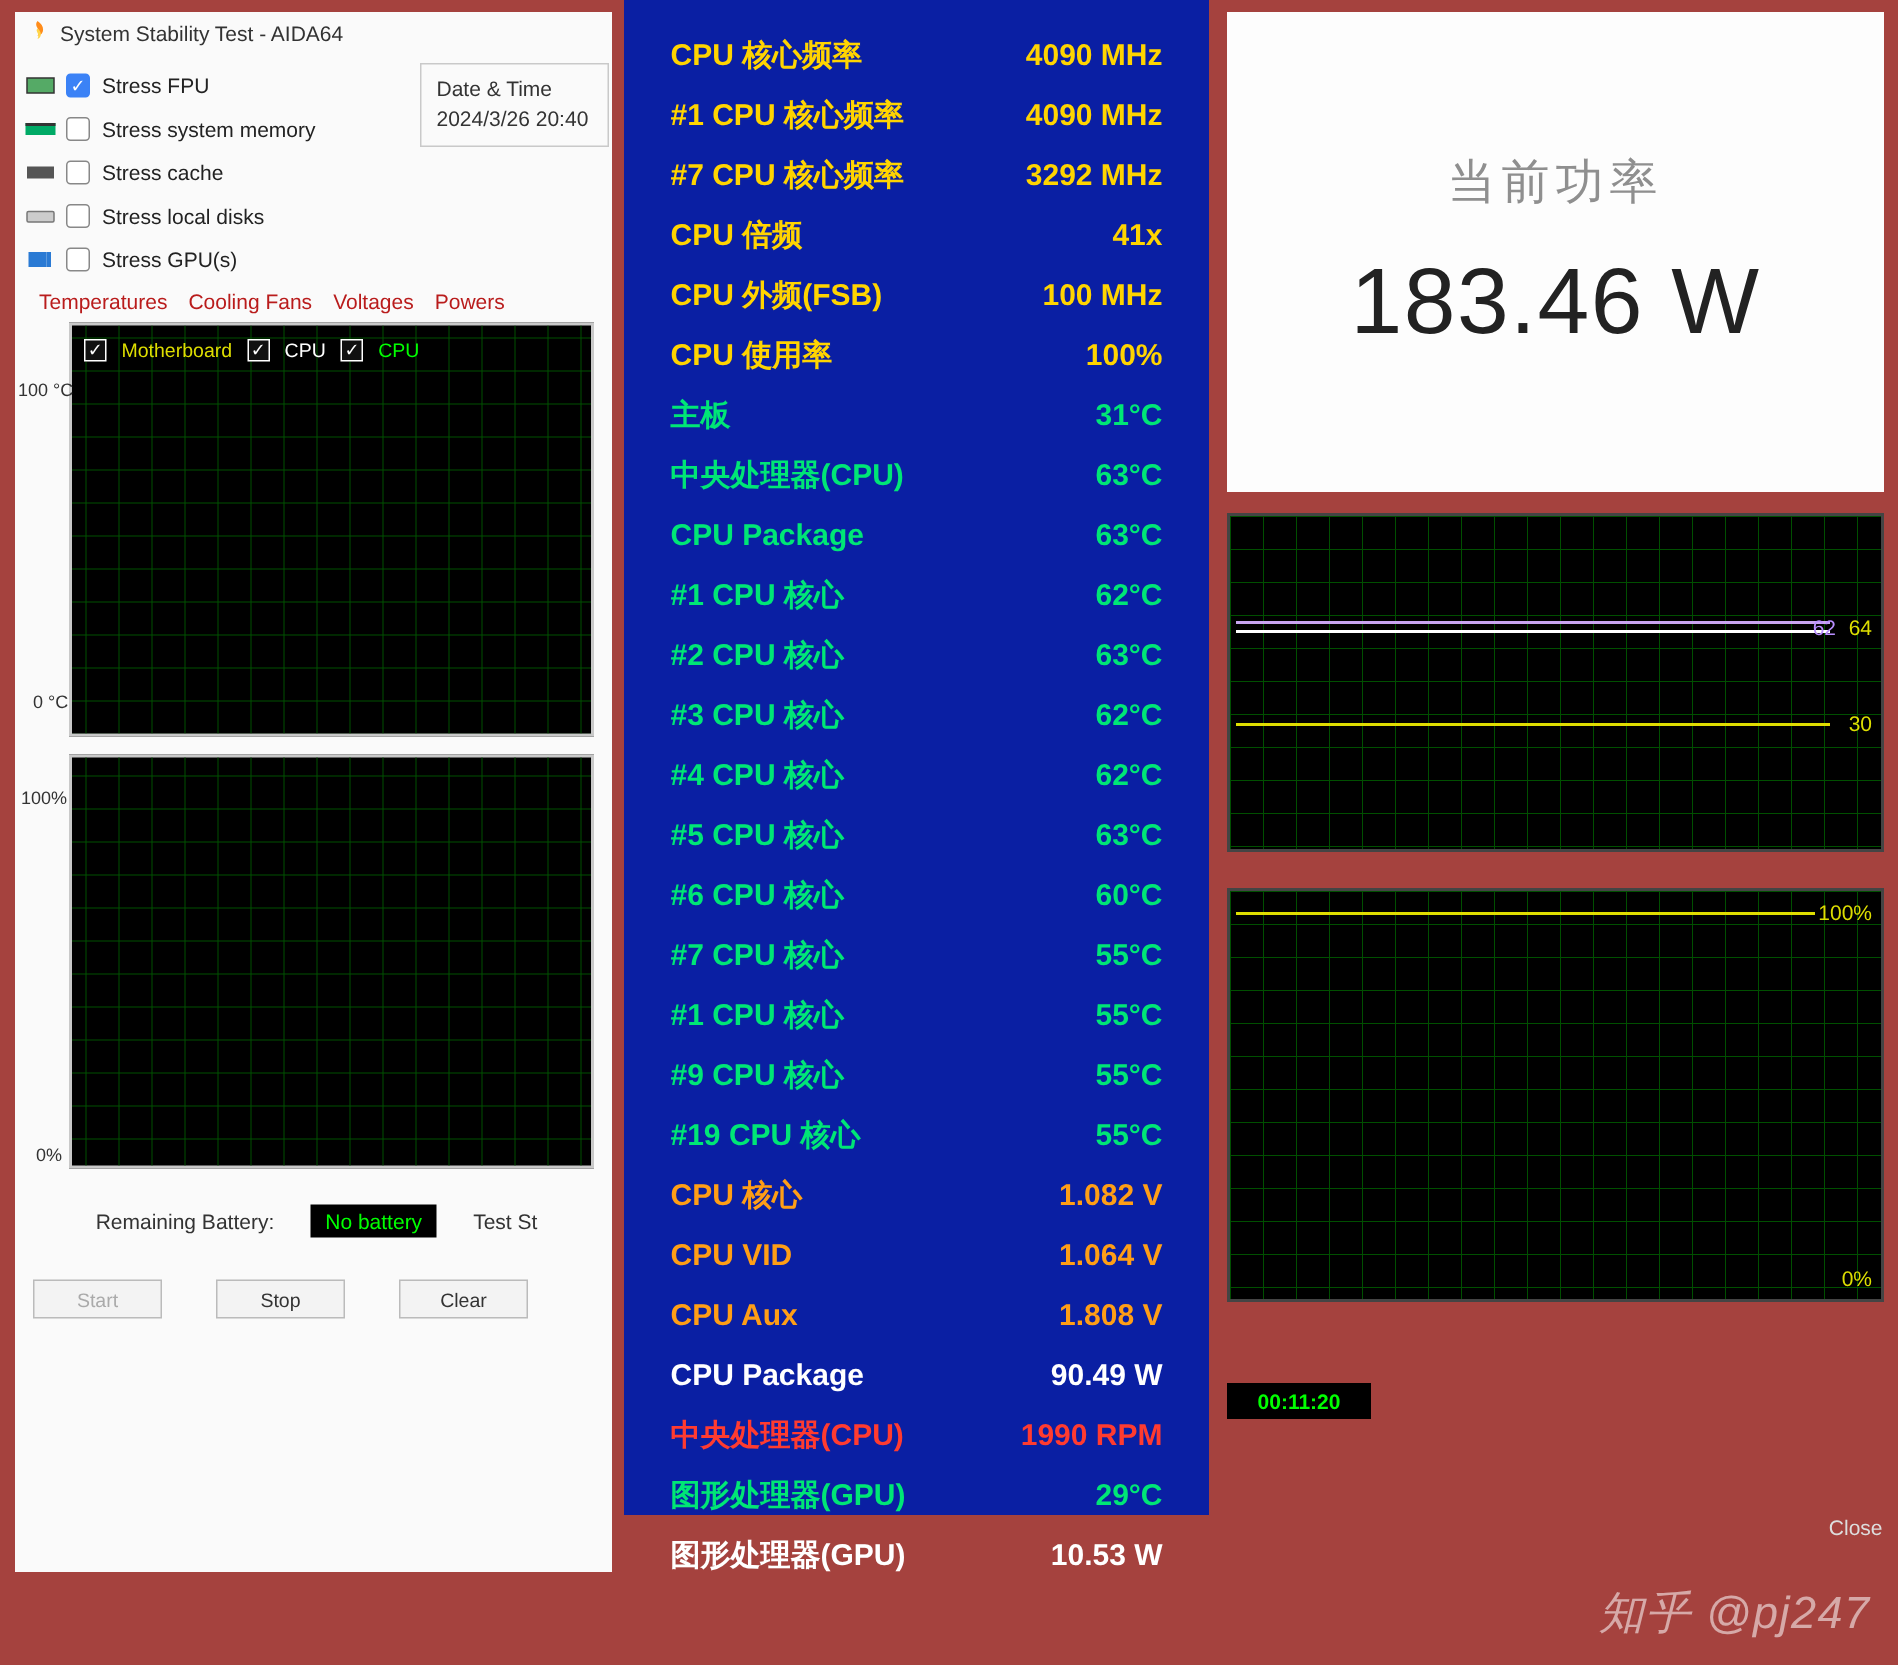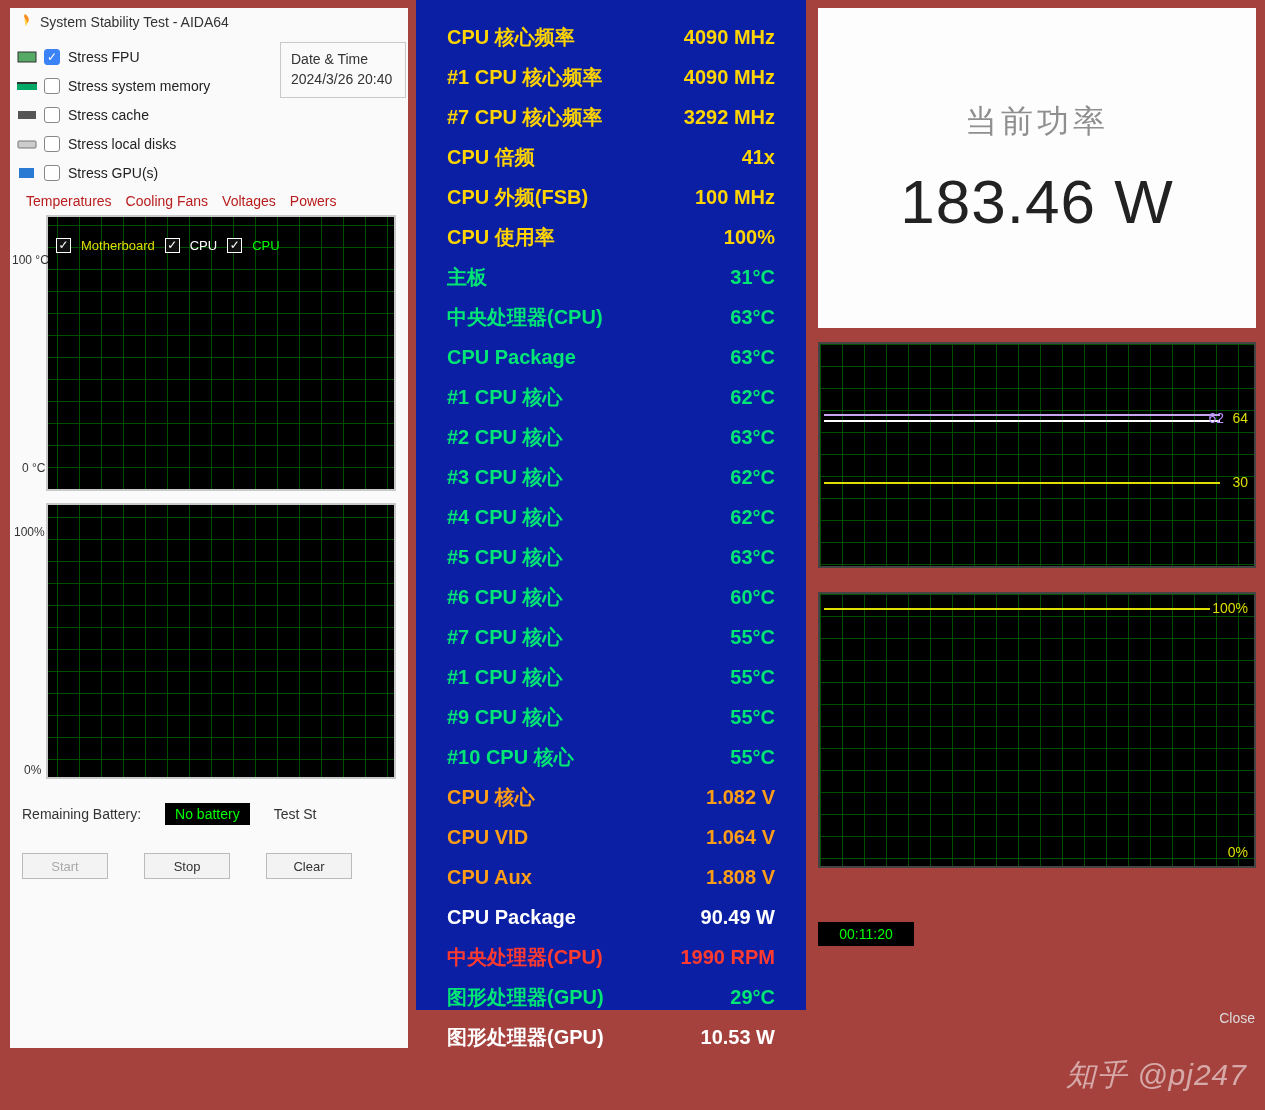--- a/index.html
+++ b/index.html
@@ -20,32 +20,32 @@
   .dt-box .dt-title { margin-bottom:4px; }
 
   .tabs { display:flex; gap:14px; padding:6px 0 2px 16px; font-size:14px; color:#b91c1c; }
   .tabs span { white-space:nowrap; }
 
   .chart { position:relative; background:#000; border:2px solid #c9c9c9; margin:4px 12px 8px 36px; height:276px; overflow:hidden; }
   .chart .grid { position:absolute; inset:0; background-image:
       linear-gradient(#004f00 1px, transparent 1px),
       linear-gradient(90deg, #004f00 1px, transparent 1px);
     background-size: 22px 22px; background-position:9px 30px; }
-  .chart .legendbar { position:absolute; top:16px; left:0; right:0; height:24px; display:flex; gap:10px; padding-left:8px; align-items:center; font-size:13px;text-align:right; }
+  .chart .legendbar { position:absolute; top:4px; left:0; right:0; height:24px; display:flex; gap:10px; padding-left:8px; align-items:center; font-size:13px;text-align:right; }
   .leg-ck { width:15px; height:15px; border:1px solid #fff; background:#111; display:flex; align-items:center; justify-content:center; color:#fff; font-size:12px; }
   .leg-ck::after{content:"✓";}
   .y-axis { position:absolute; left:-32px; color:#333; font-size:12px; }
 
   .chart2 { position:relative; background:#000; border:2px solid #c9c9c9; margin:12px 12px 8px 36px; height:276px; }
   .chart2 .grid { position:absolute; inset:0; background-image:
       linear-gradient(#004f00 1px, transparent 1px),
       linear-gradient(90deg, #004f00 1px, transparent 1px);
     background-size: 22px 22px; background-position:9px 12px; }
 
-  .footer-row { display:flex; align-items:center; gap:24px; padding:16px 8px 0 12px; font-size:14px; color:#333; }
+  .footer-row { display:flex; align-items:center; gap:24px; padding:16px 8px 0 12px; font-size:14px; color:#333;justify-content:center; }
   .badge { background:#000; color:#0f0; padding:3px 10px; font-size:14px; }
   .btn-row { display:flex; gap:36px; padding:28px 8px 0 12px; }
   .btn { width:86px; height:26px; border:1px solid #bbb; background:#f3f3f3; font-size:13px; color:#333; display:flex; align-items:center; justify-content:center; }
   .btn.disabled { color:#aaa; }
 
   
   .center-panel { position:absolute; left:416px; top:0; width:390px; height:1010px; background:#0a1fa3; color:#fff; font-weight:bold; }
   .stat-list { padding:17px; font-size:20px; }
   .stat-row { display:flex; justify-content:space-between; padding:2px 14px 2px 14px; line-height:36px; }
   .col-label{white-space:nowrap;}
@@ -63,21 +63,21 @@
 
   .rchart { position:absolute; left:818px; width:438px; background:#000; border:2px solid #444; overflow:hidden; }
   .rchart .grid { position:absolute; inset:0; background-image:
       linear-gradient(#004f00 1px, transparent 1px),
       linear-gradient(90deg, #004f00 1px, transparent 1px);
     background-size: 22px 22px; }
   .r1 { top:342px; height:226px; }
   .r2 { top:592px; height:276px; }
   .rlabel { position:absolute; right:6px; color:#dede00; font-size:14px; }
 
-  .timer { position:absolute; left:818px; top:922px; width:96px; height:24px; background:#000; color:#0f0; font-size:14px; display:flex; align-items:center; justify-content:center; }
+  .timer { position:absolute; left:818px; top:922px; width:96px; height:24px; background:#000; color:#0f0; font-size:14px; display:flex; align-items:center; justify-content:center;font-weight:bold; }
   .close-link { position:absolute; right:10px; top:1010px; color:#ddd; font-size:14px; }
 
   
   .wm { position:absolute; right:18px; bottom:14px; color:rgba(255,255,255,0.55); font-size:30px; font-style:italic; letter-spacing:1px; pointer-events:none; }
 </style>
 </head>
 <body>
 
 <div class="left-panel">
   <div class="titlebar">
@@ -260,21 +260,21 @@
       </div>
       <div class="stat-row">
         <span class="col-label c-green">#1 CPU 核心</span>
         <span class="col-value c-green">55°C</span>
       </div>
       <div class="stat-row">
         <span class="col-label c-green">#9 CPU 核心</span>
         <span class="col-value c-green">55°C</span>
       </div>
       <div class="stat-row">
-        <span class="col-label c-green">#10 CPU 核心</span>
+        <span class="col-label c-green">#19 CPU 核心</span>
         <span class="col-value c-green">55°C</span>
       </div>
       <div class="stat-row">
         <span class="col-label c-orange">CPU 核心</span>
         <span class="col-value c-orange">1.082 V</span>
       </div>
       <div class="stat-row">
         <span class="col-label c-orange">CPU VID</span>
         <span class="col-value c-orange">1.064 V</span>
       </div>

